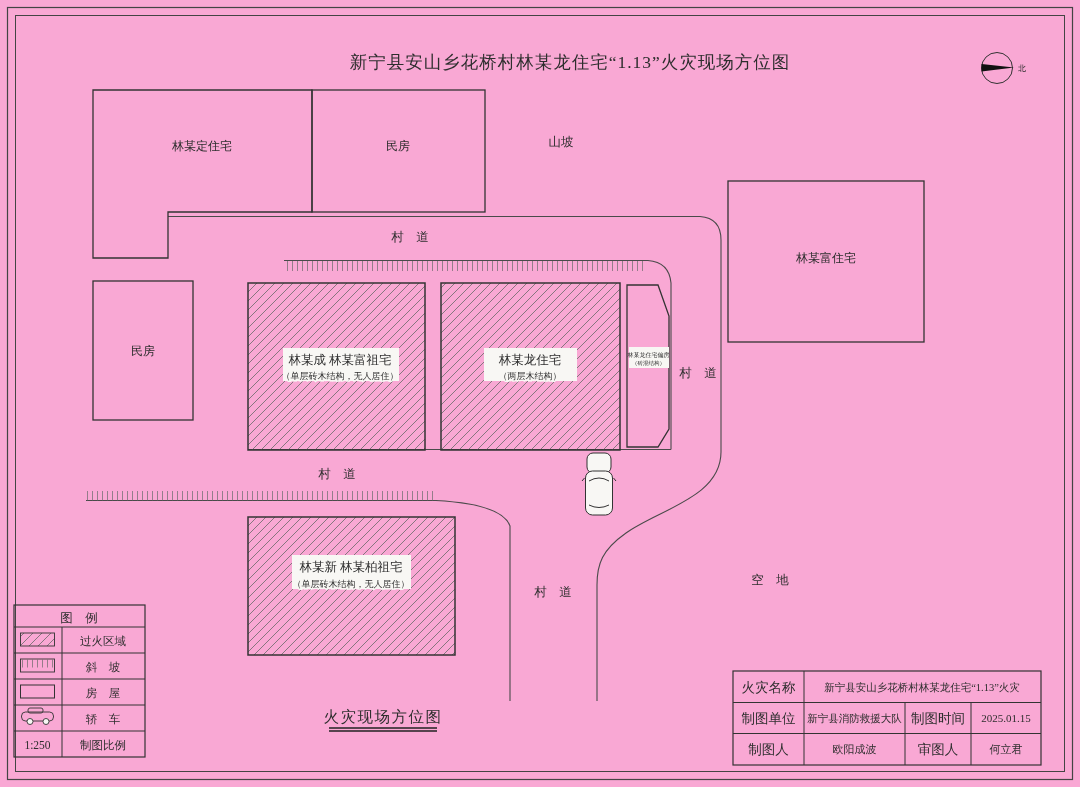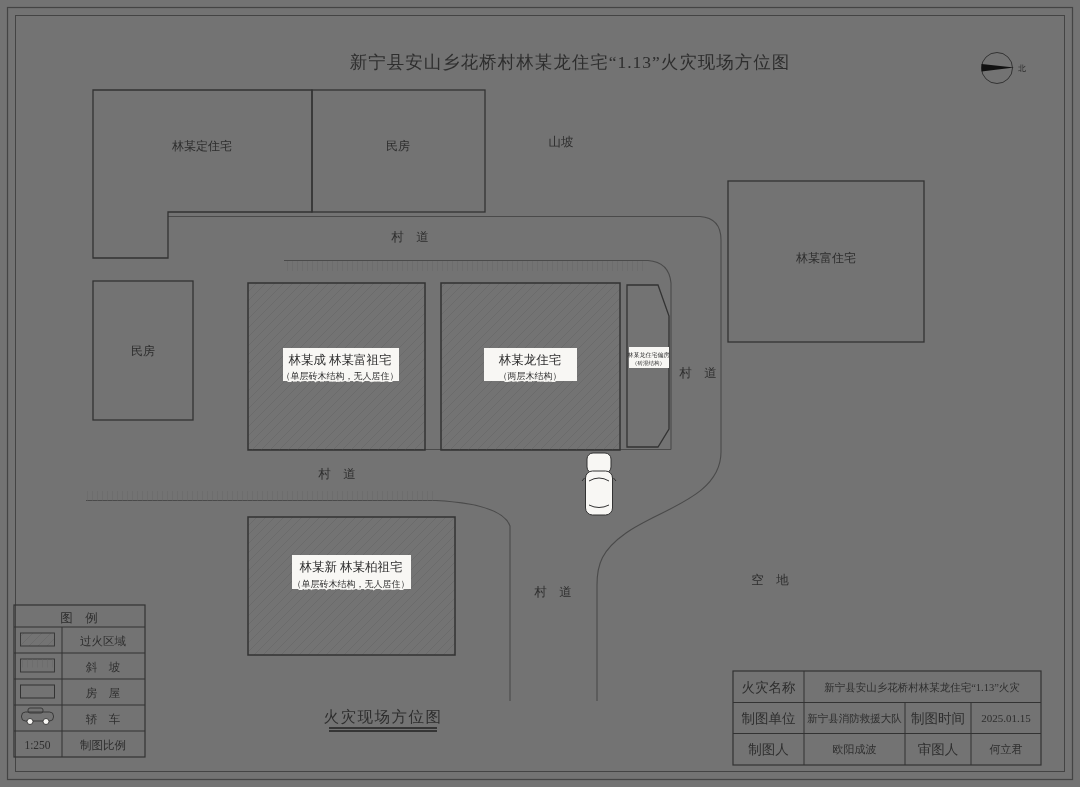--- a/index.html
+++ b/index.html
@@ -1,16 +1,16 @@
 <!DOCTYPE html>
 <html><head>
 <meta charset="utf-8">
 <style>
   html,body{margin:0;padding:0;background:#eceae6;}
-  .page{position:relative;width:1080px;height:787px;background:#737373;margin:0 auto;
+  .page{position:relative;width:1080px;height:787px;background:#f9a8d4;margin:0 auto;
         font-family:"Liberation Serif","DejaVu Serif",serif;}
   svg{position:absolute;left:0;top:0;}
   text{fill:#2e2e2e;font-family:"Liberation Serif","DejaVu Serif",serif;}
   .halo{paint-order:stroke;stroke:#f8f7f4;stroke-width:3px;}
 </style>
 </head>
 <body>
 
 <div class="page">
 <svg width="1080" height="787" viewBox="0 0 1080 787">

